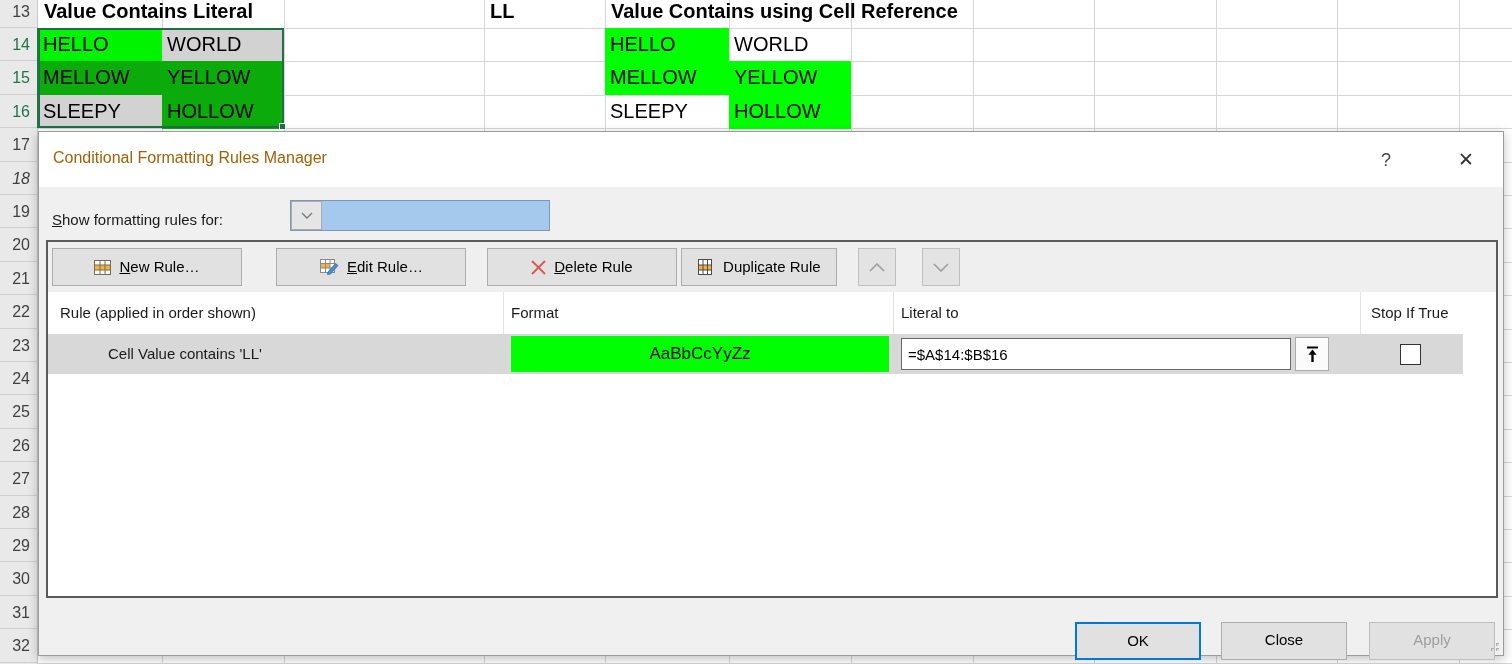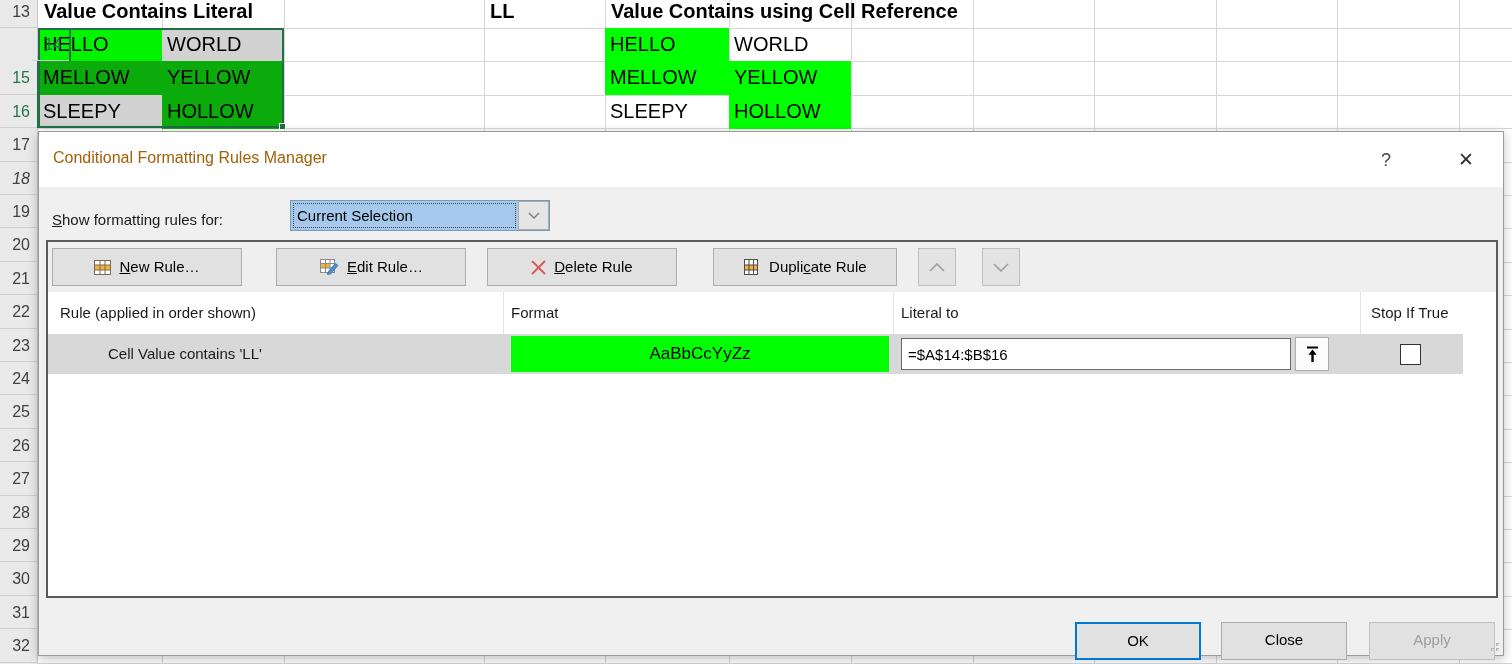--- a/index.html
+++ b/index.html
@@ -49,21 +49,21 @@
            border:2px solid #5a5a5a; background:#fff; }
   #toolbar { position:relative; height:50px; background:#efefef; padding:6px 0 0 4px;
            white-space:nowrap; }
   .tb-btn { display:inline-block; vertical-align:top; height:38px; line-height:36px;
            background:#e1e1e1; border:1px solid #adadad; font-size:15px; color:#000;
            text-align:center; padding:0 14px; }
   .tb-btn .ico { display:inline-block; vertical-align:-3px; margin-right:8px; }
   #btn-new { width:190px; }
   #btn-edit { width:190px; margin-left:30px; }
   #btn-del { width:190px; margin-left:16px; }
-  #btn-dup { width:184px; margin-left:32px; }
+  #btn-dup { width:156px; }
   .sq-btn { display:inline-block; vertical-align:top; width:38px; height:38px;
            background:#e3e3e3; border:1px solid #bfbfbf; text-align:center; line-height:36px; }
   #btn-up { margin-left:16px; }
   #btn-down { margin-left:22px; }
 
   #list-head { position:relative; height:42px; background:#fff; }
   .lh { position:absolute; top:0; height:42px; line-height:42px; font-size:15px; color:#1a1a1a; }
   .lh-sep { position:absolute; top:0; bottom:0; width:1px; background:#e3e3e3; }
   #rule-row { position:absolute; left:0; top:92px; width:1415px; height:40px; background:#d8d8d8; }
   #rule-name { position:absolute; left:60px; top:0; height:40px; line-height:40px; font-size:15px; color:#1a1a1a; }
@@ -142,21 +142,21 @@
   <div class="sec-title" style="left:44px">Value Contains Literal</div>
   <div class="sec-title" style="left:490px">LL</div>
   <div class="sec-title" style="left:611px">Value Contains using Cell Reference</div>
 
   <div id="selection" style="left: 38px; top: 28px; width: 246px; height: 100.2px; border-color: rgb(30, 113, 69);">
     <div id="fill-handle"></div>
   </div>
 
   <div id="rowheaders">
       <div class="rowhead" style="top: -5.4px; height: 33.4px; line-height: 33.4px;">13</div>
-      <div class="rowhead sel" style="top: 28px; height: 33.4px; line-height: 33.4px; margin-left: 32px;">14</div>
+      <div class="rowhead sel" style="top: 28px; height: 33.4px; line-height: 33.4px;">14</div>
       <div class="rowhead sel" style="top: 61.4px; height: 33.4px; line-height: 33.4px;">15</div>
       <div class="rowhead sel" style="top: 94.8px; height: 33.4px; line-height: 33.4px;">16</div>
       <div class="rowhead" style="top: 128.2px; height: 33.4px; line-height: 33.4px;">17</div>
       <div class="rowhead" style="top: 161.6px; height: 33.4px; line-height: 33.4px; font-style: italic;">18</div>
       <div class="rowhead" style="top: 195px; height: 33.4px; line-height: 33.4px;">19</div>
       <div class="rowhead" style="top: 228.4px; height: 33.4px; line-height: 33.4px;">20</div>
       <div class="rowhead" style="top: 261.8px; height: 33.4px; line-height: 33.4px;">21</div>
       <div class="rowhead" style="top: 295.2px; height: 33.4px; line-height: 33.4px;">22</div>
       <div class="rowhead" style="top: 328.6px; height: 33.4px; line-height: 33.4px;">23</div>
       <div class="rowhead" style="top: 362px; height: 33.4px; line-height: 33.4px;">24</div>
@@ -174,21 +174,20 @@
 <div id="dialog">
   <div id="titlebar">
     <div id="dlg-title">Conditional Formatting Rules Manager</div>
     <div id="help-btn" class="cap-btn">?</div>
     <div id="close-btn" class="cap-btn">✕</div>
   </div>
 
   <div id="show-row"><span class="ukey">S</span><span>how formatting rules for:</span></div>
 
   <div id="dropdown" style="background: rgb(164, 201, 236);">
-    <div id="dd-value">Current Selection</div>
     <div id="dd-arrow-btn">
       <svg width="12" height="7">
         <polyline points="1,1 6,6 11,1" fill="none" stroke="#7a7a7a" stroke-width="1.4"></polyline>
       </svg>
     </div>
   </div>
 
   <div id="listbox">
     <div id="toolbar">
       <div class="tb-btn" id="btn-new">

